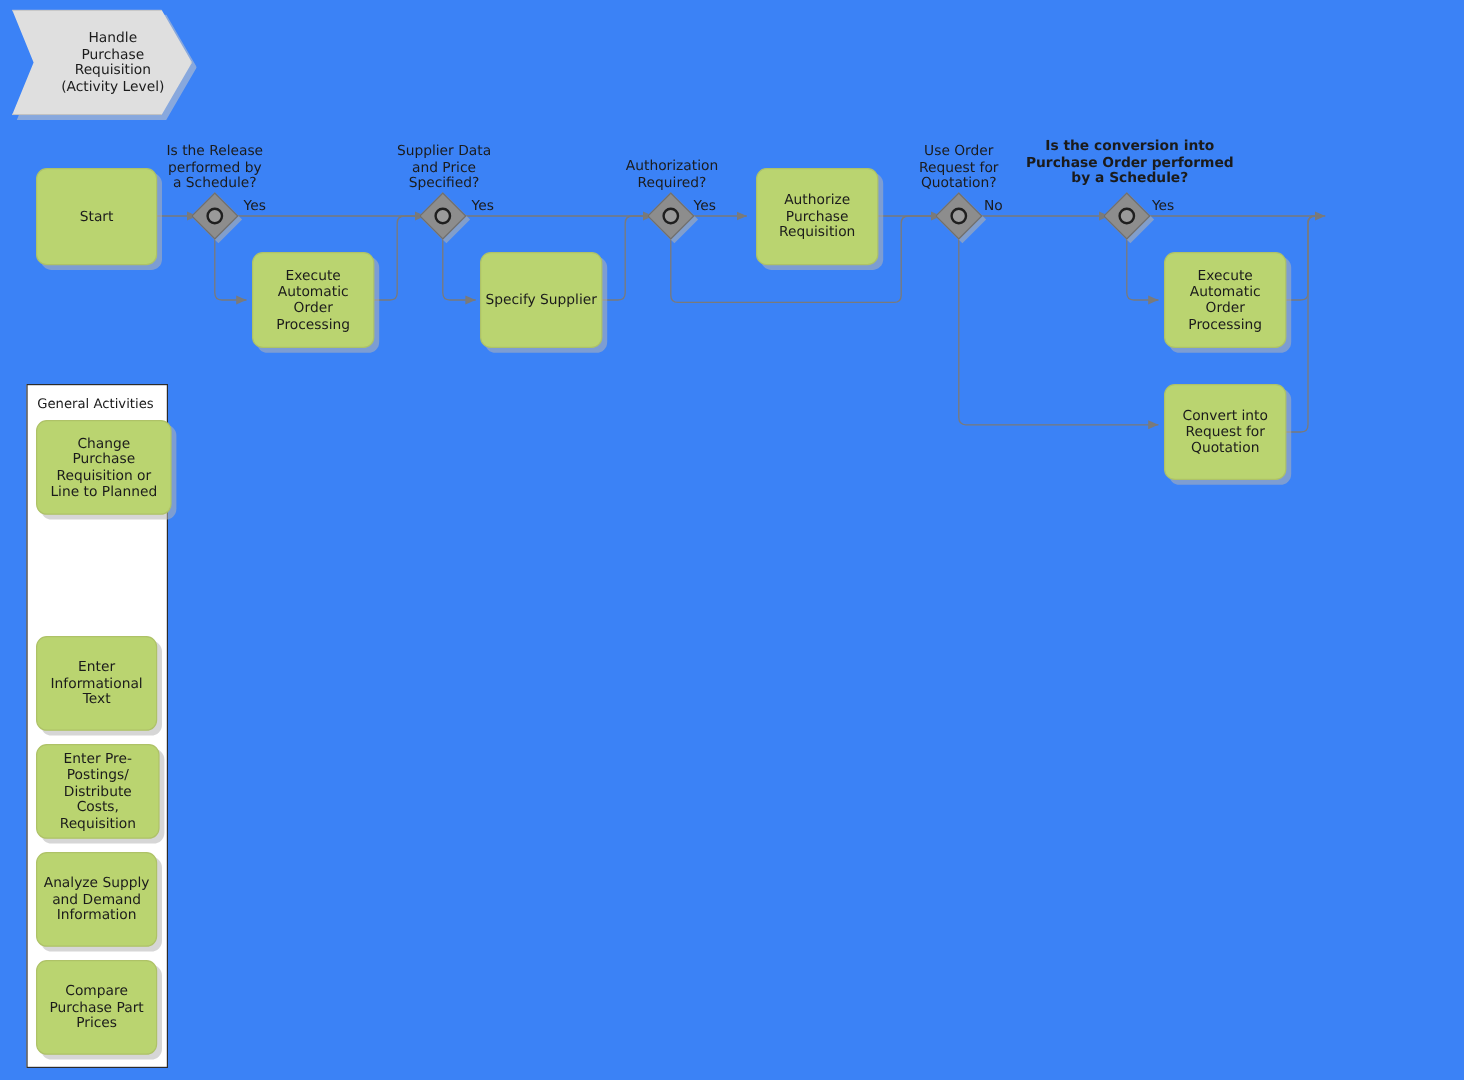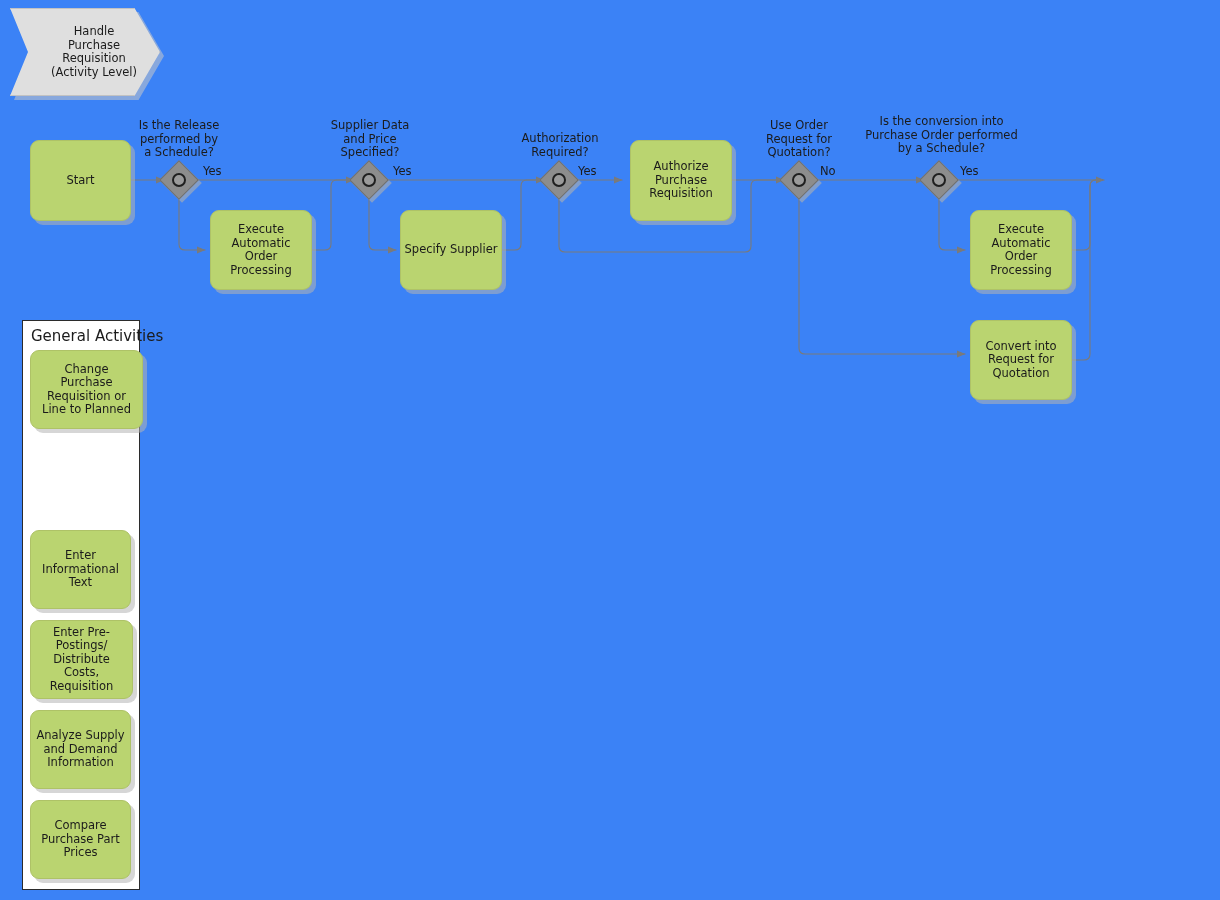--- a/index.html
+++ b/index.html
@@ -137,21 +137,21 @@
 
   
   .legend{
     position:absolute;
     background:#ffffff;
     border:1.6px solid #2b2b2b;
     box-sizing:border-box;
   }
   .legend-title{
     position:absolute;
-    font-size:15px;
+    font-size:11px;
     line-height:13px;
     color:#1b1b1b;
     white-space:nowrap;
     text-align:right;
   }
 </style>
 </head>
 <body>
 
 <div id="stage">
@@ -297,21 +297,21 @@
 and Price
 Specified?</div>
 
   <div class="tlabel" style="left:490px; top:132px; width:140px;">Authorization
 Required?</div>
 
   <div class="tlabel" style="left:729px; top:119px; width:140px;">Use Order
 Request for
 Quotation?</div>
 
-  <div class="tlabel" style="left:849px; top:115px; width:185px;">Is the conversion into
+  <div class="tlabel" style="left:849px; top:115px; width:185px;font-weight:bold;">Is the conversion into
 Purchase Order performed
 by a Schedule?</div>
 
   <div class="elabel" style="left:203px; top:165px;">Yes</div>
 
   <div class="elabel" style="left:393px; top:165px;">Yes</div>
 
   <div class="elabel" style="left:578px; top:165px;">Yes</div>
 
   <div class="elabel" style="left:820px; top:165px;">No</div>

